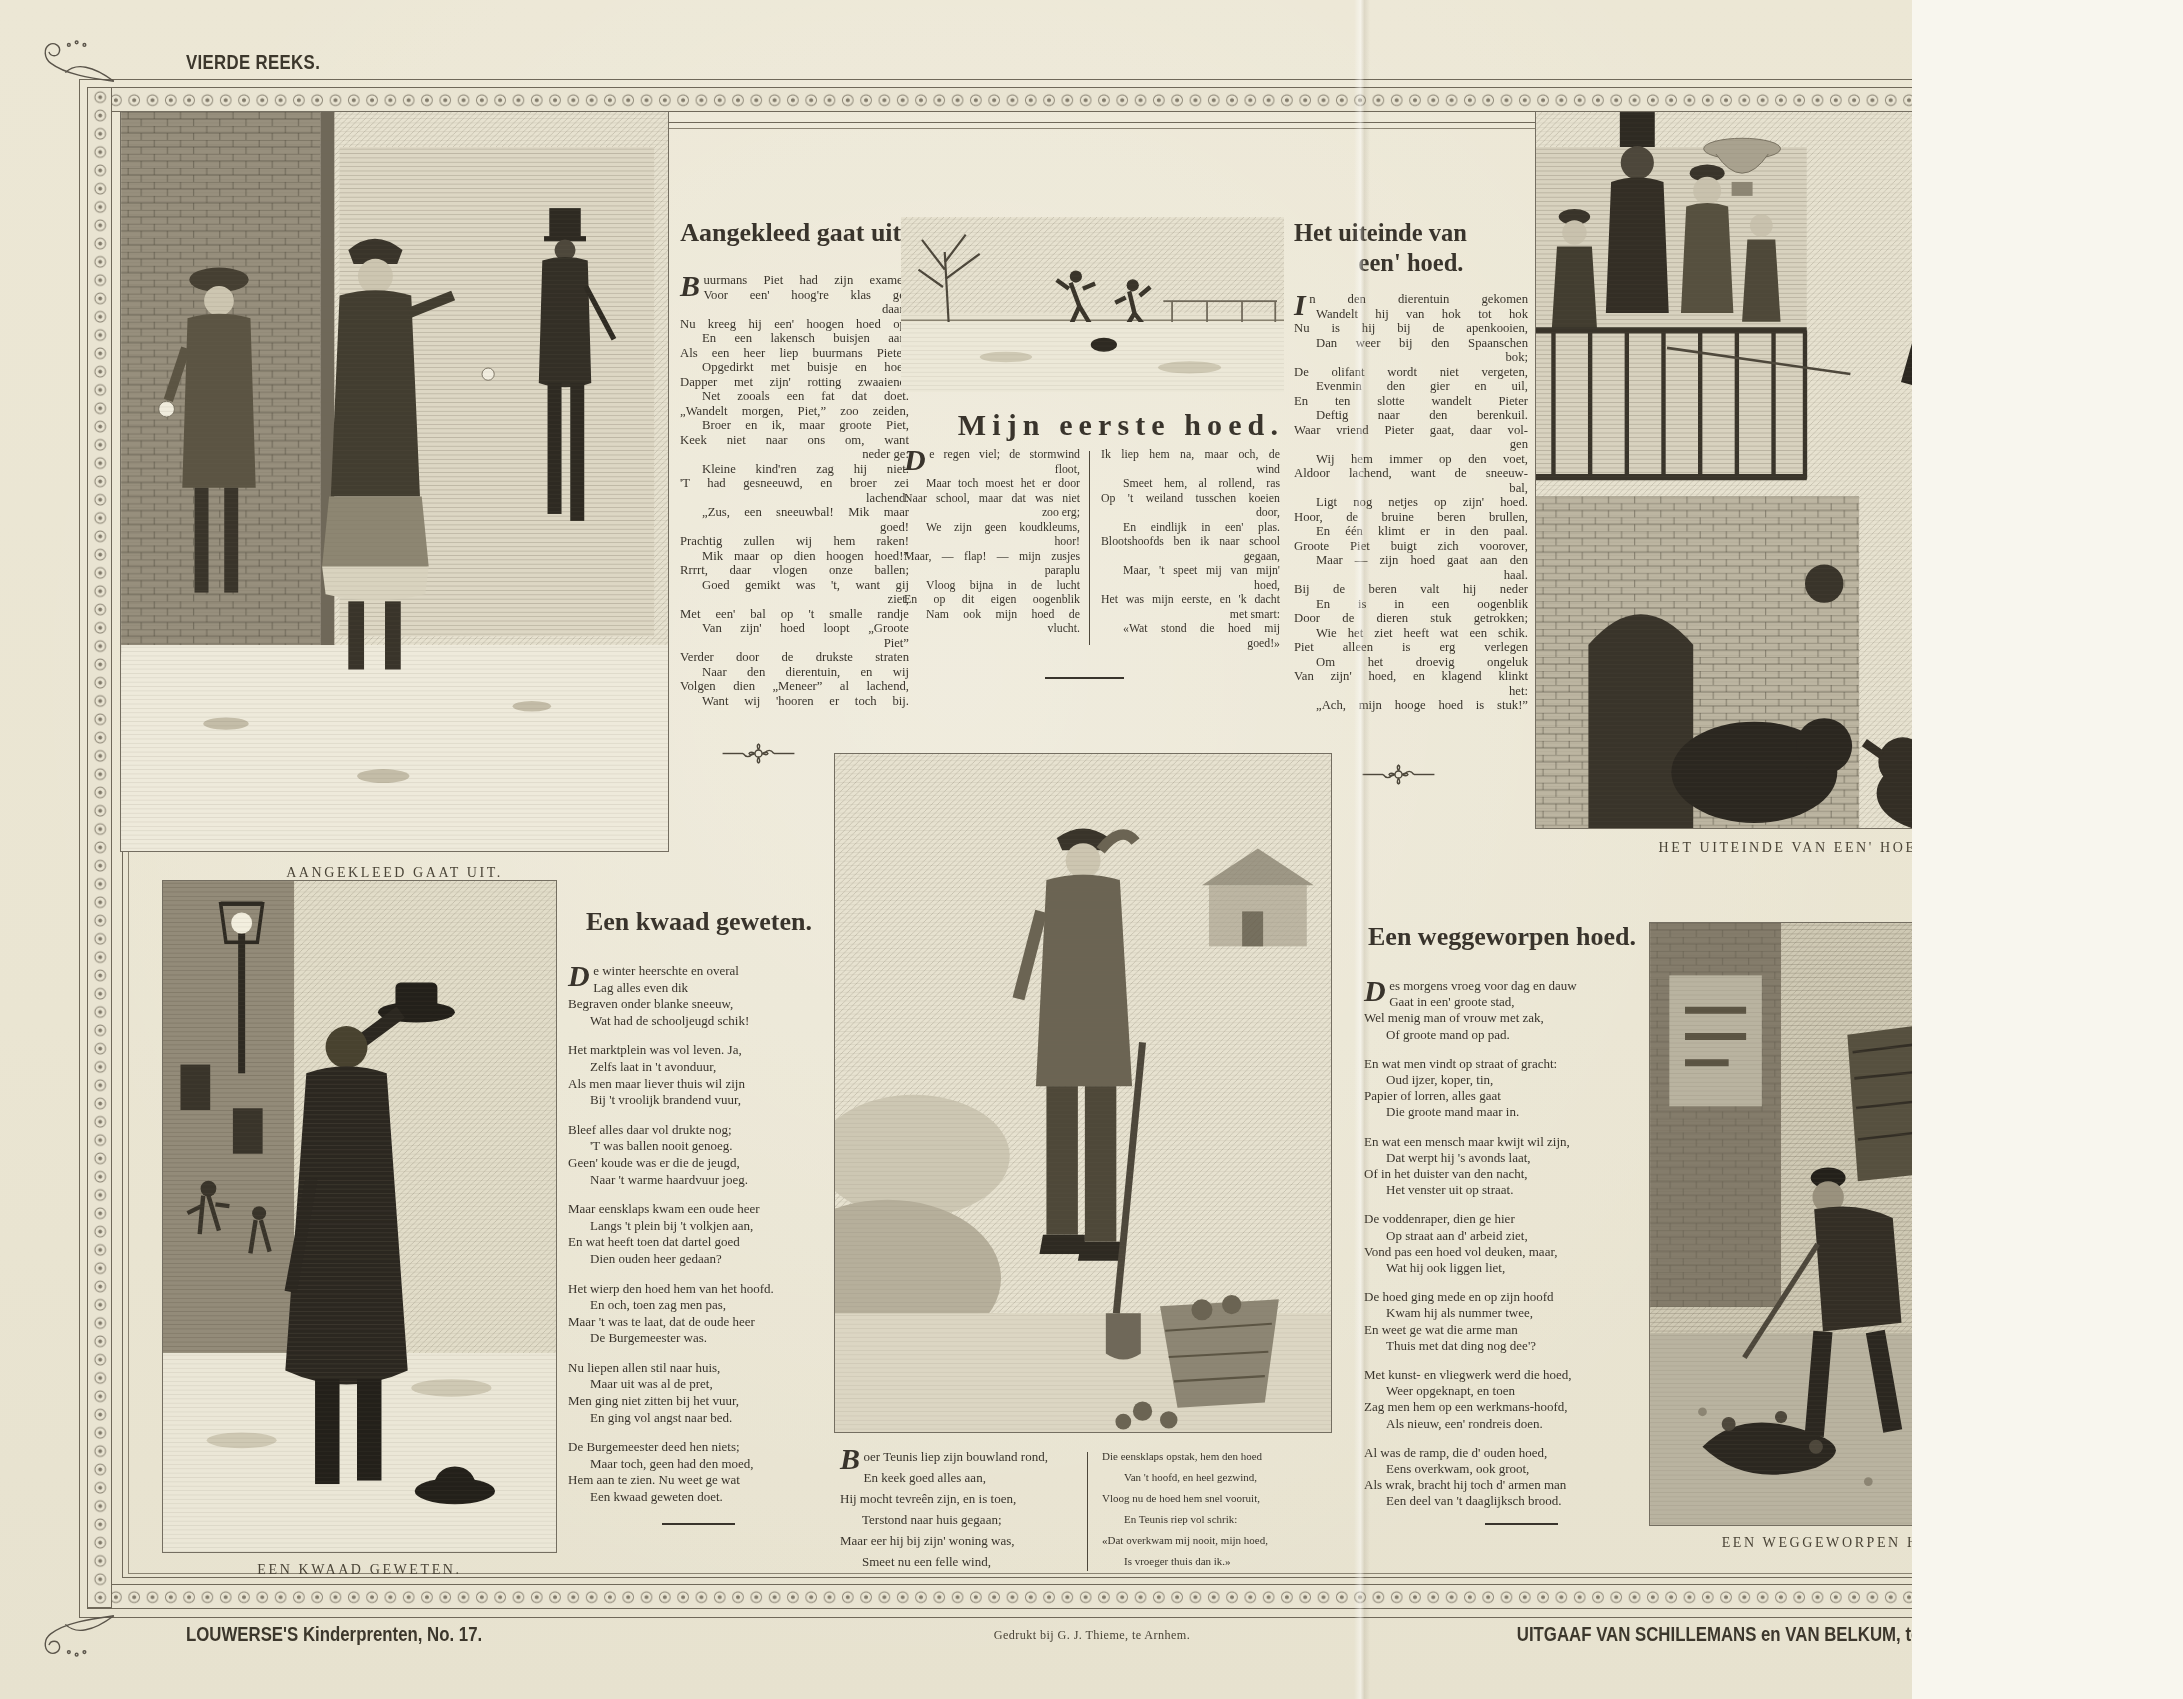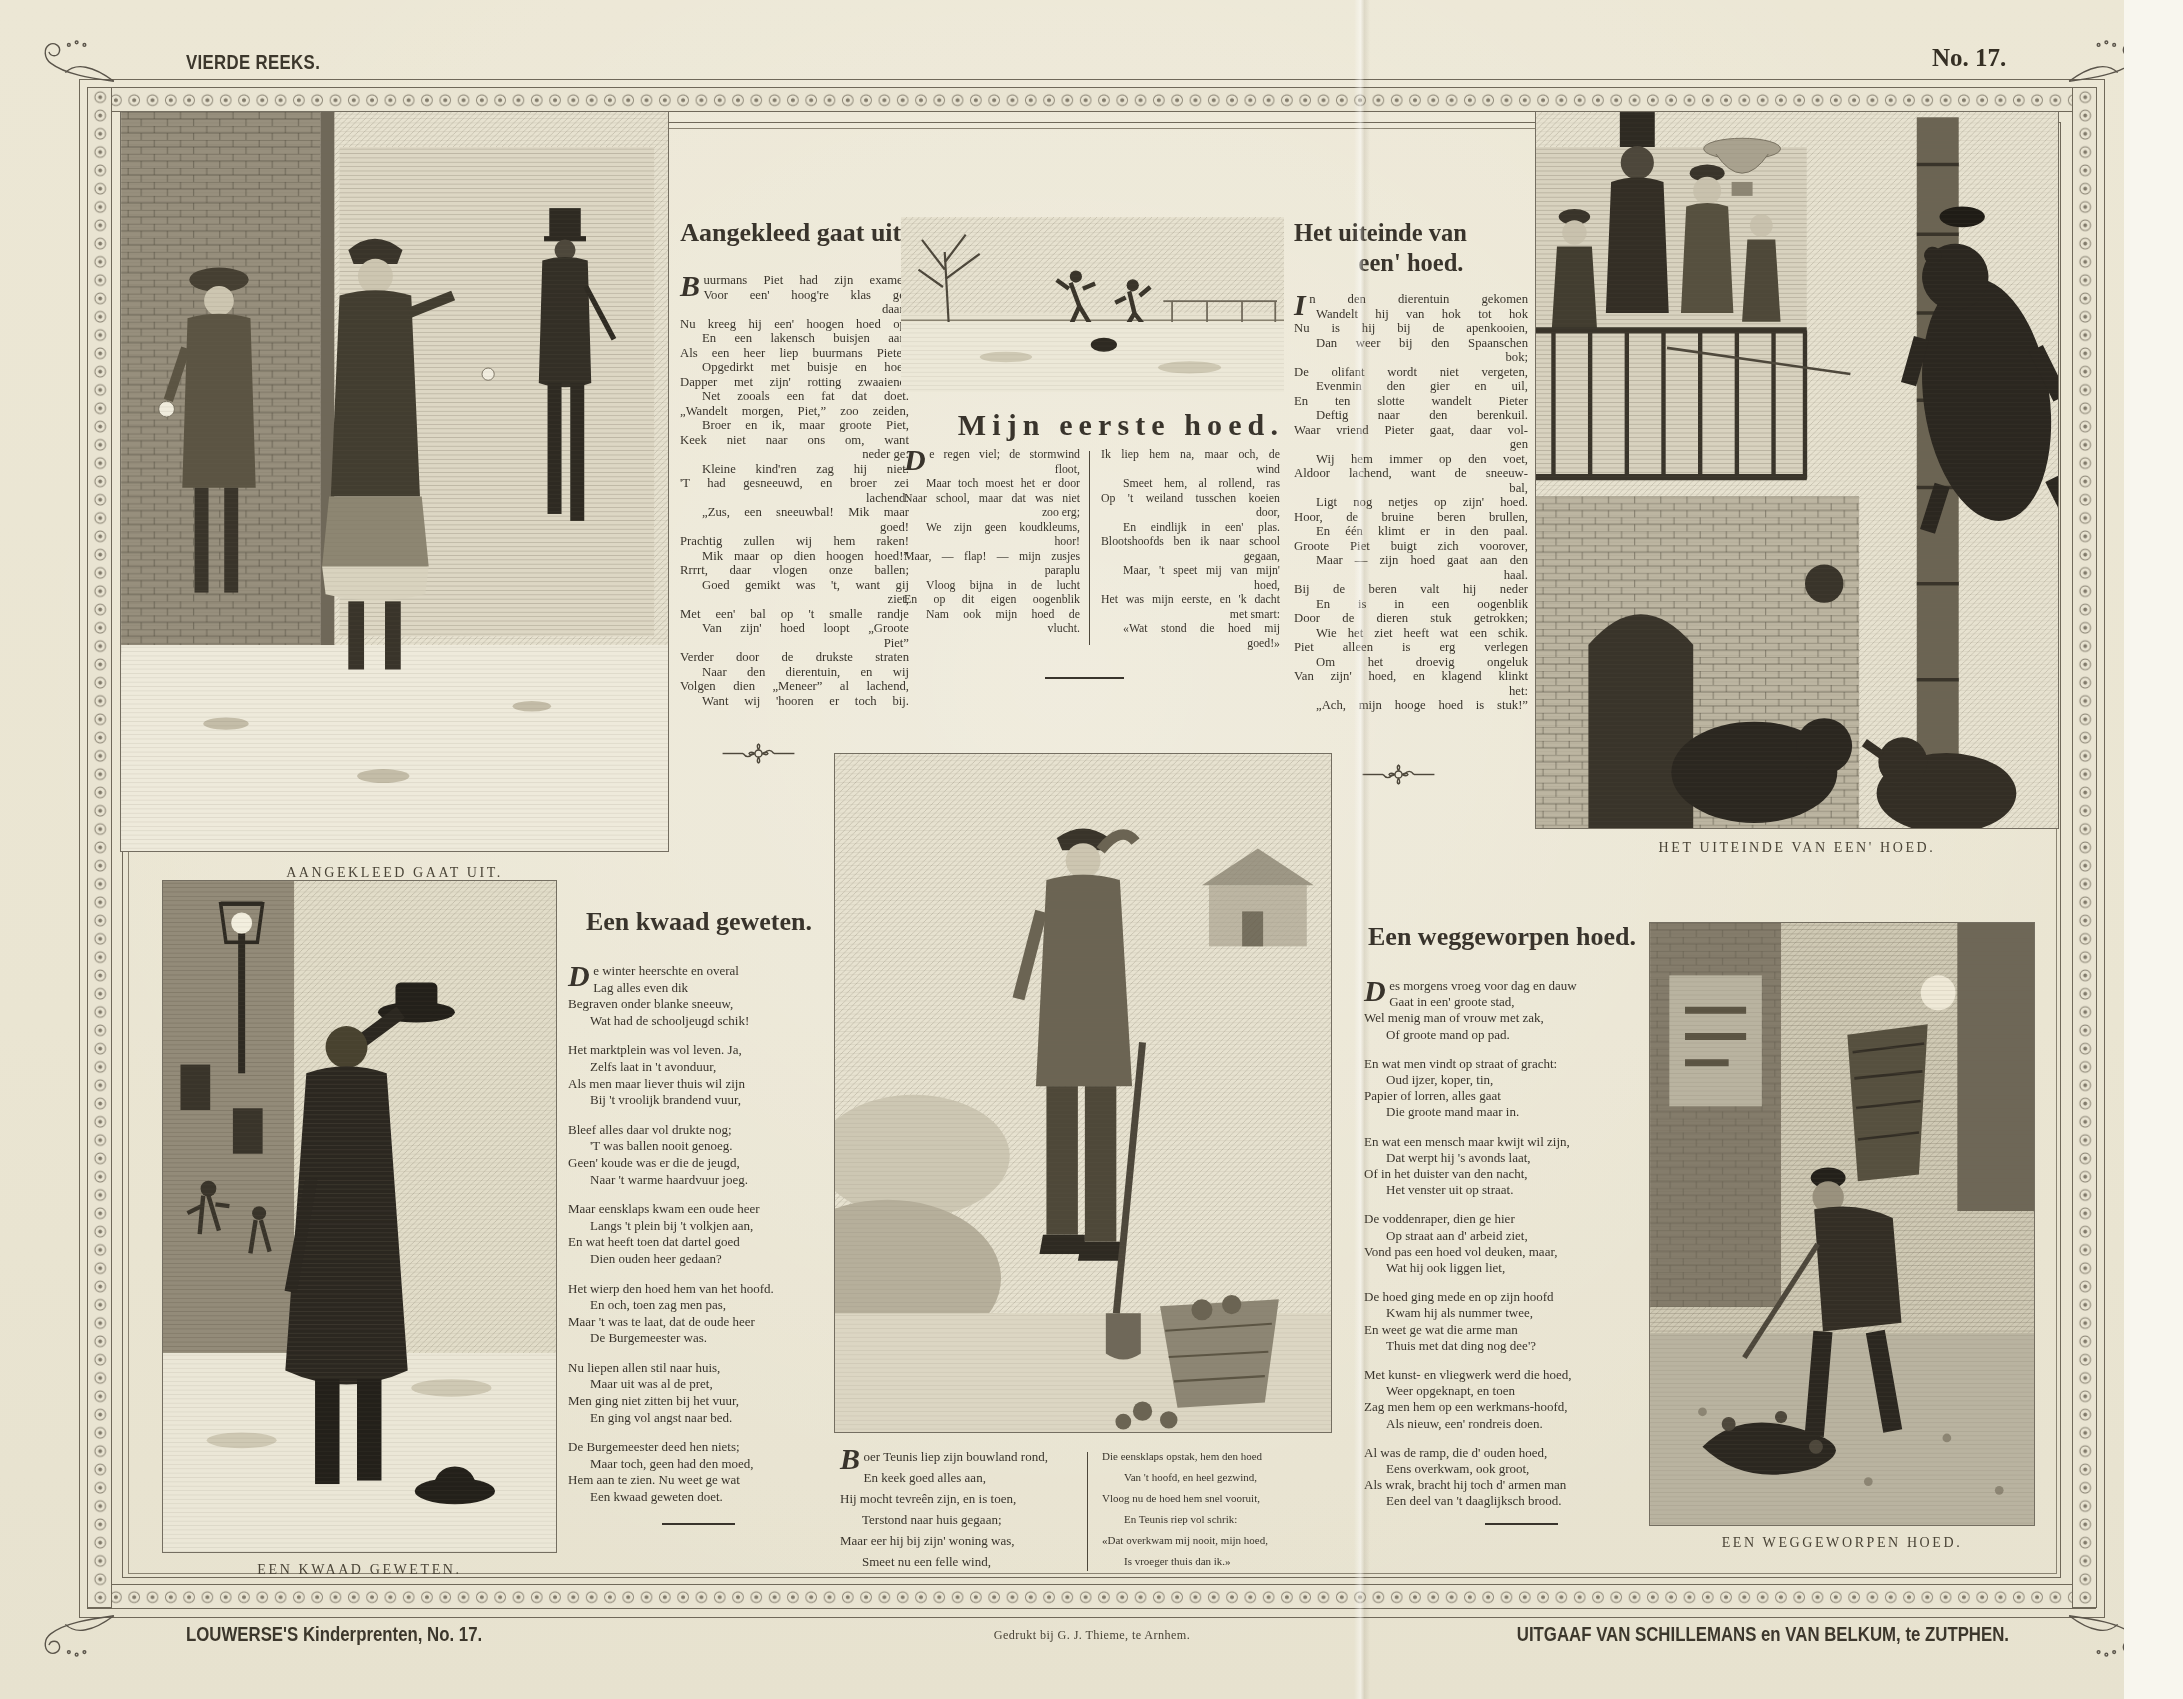--- a/index.html
+++ b/index.html
@@ -1,17 +1,17 @@
 <!DOCTYPE html>
 <html style="font-size:14px"><head>
 <meta charset="utf-8">
 <style>
   html,body{margin:0;padding:0;background:#f8f6ee;}
   *{box-sizing:border-box;}
-  #paper{position:relative;width:2124px;height:1700px;background:#ebe6d4;
+  #paper{position:relative;width:1912px;height:1700px;background:#ebe6d4;
     background-image:radial-gradient(ellipse at 50% 40%, rgba(255,255,255,.25), rgba(0,0,0,0) 70%),
                      linear-gradient(180deg,#ece7d5 0%,#eae5d2 60%,#e7e2cf 100%);
     overflow:hidden;font-family:"Liberation Serif",serif;color:#39342c;}
   .abs{position:absolute;}
   
   .outer-rule{left:79px;top:79px;width:2026px;height:1539px;border:1.3px solid #6f6859;}
   .band{background-color:#e9e4d2;border:0.9px solid #6f6859;}
   .band-h{background-image:
      radial-gradient(circle at 9.6px 12.2px, rgba(111,104,89,.85) 1.6px, rgba(111,104,89,0) 2.3px),
      radial-gradient(circle at 9.6px 12.2px, rgba(111,104,89,0) 4.4px, rgba(111,104,89,.8) 5.2px, rgba(111,104,89,0) 6.3px);

